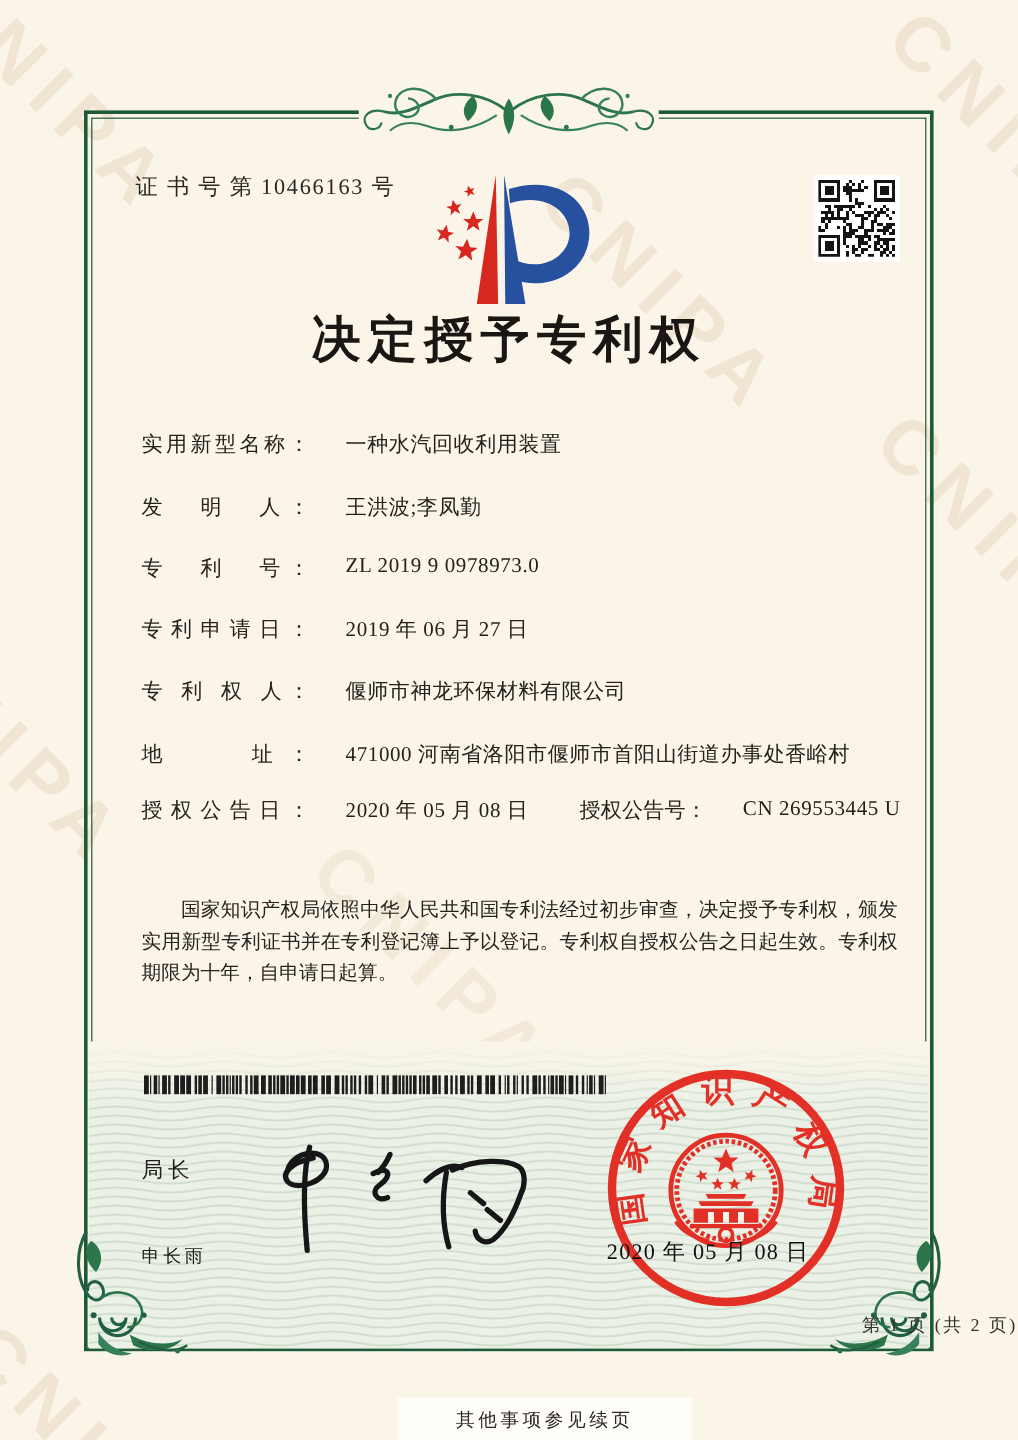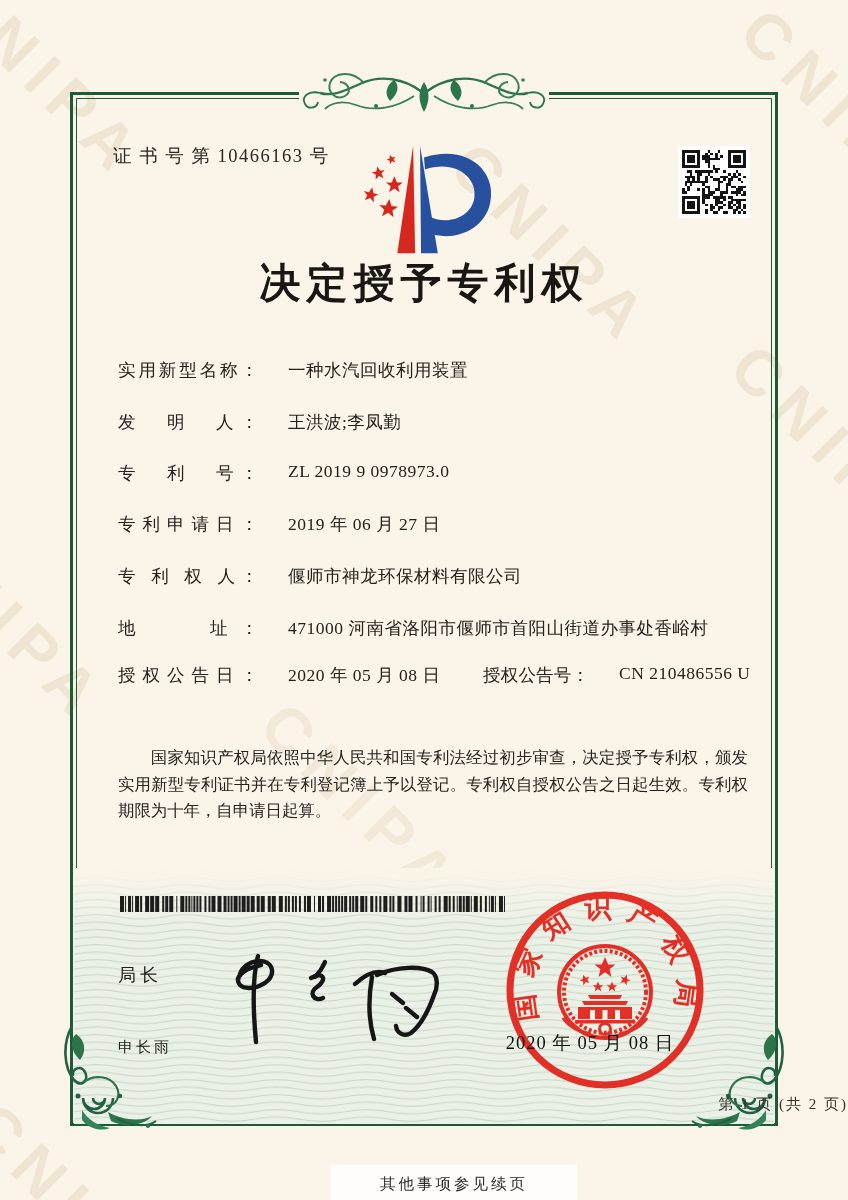--- a/index.html
+++ b/index.html
@@ -508,21 +508,21 @@
 </div>
 <div class="field-row r5">
   <span class="flabel">专 利 权 人：</span><span class="fvalue">偃师市神龙环保材料有限公司</span>
 </div>
 <div class="field-row r6">
   <span class="flabel">地　　址：</span><span class="fvalue">471000 河南省洛阳市偃师市首阳山街道办事处香峪村</span>
 </div>
 <div class="field-row r7">
   <span class="flabel">授权公告日：</span><span class="fvalue">2020 年 05 月 08 日</span>
   <span class="cell2">
-    <span class="flabel">授权公告号：</span><span class="fvalue">CN 210486556 U</span>
+    <span class="flabel">授权公告号：</span><span class="fvalue">CN 269553445 U</span>
   </span>
 </div>
 
 <div class="body-text">
   <p>国家知识产权局依照中华人民共和国专利法经过初步审查，决定授予专利权，颁发实用新型专利证书并在专利登记簿上予以登记。专利权自授权公告之日起生效。专利权期限为十年，自申请日起算。</p>
 </div>
 
 <div class="barcode">
   <svg viewBox="0 0 388 16" preserveAspectRatio="none" fill="#1d1d1d">
       <rect x="0" y="0" width="4" height="16"></rect>

